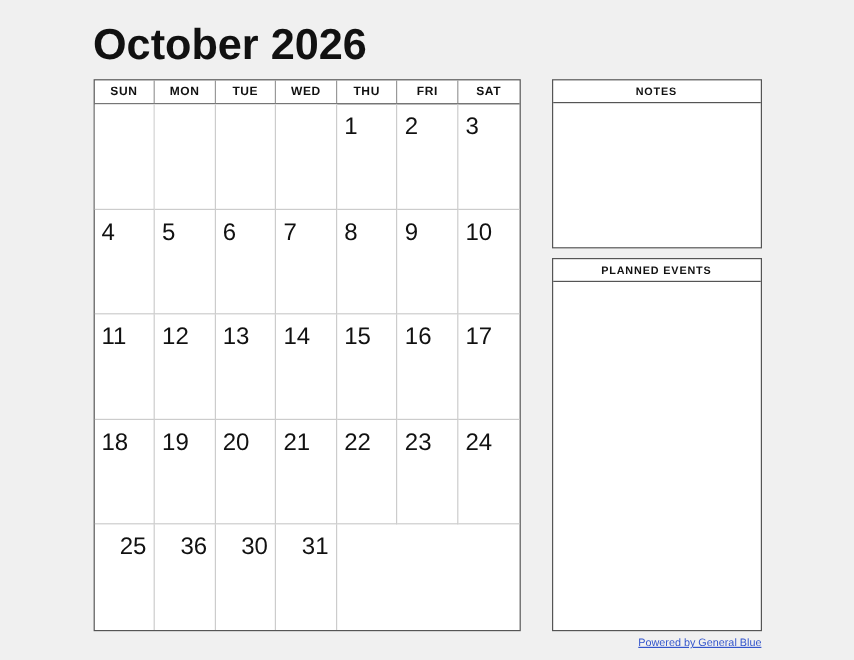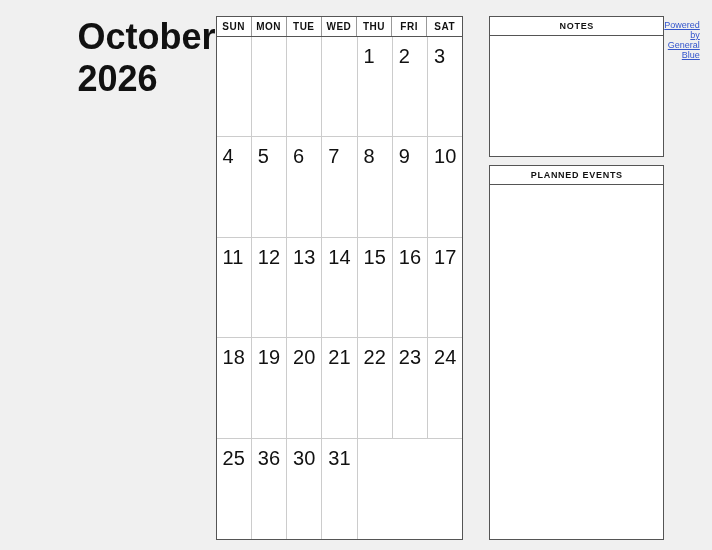--- a/index.html
+++ b/index.html
@@ -11,21 +11,21 @@
       display: flex;
       align-items: center;
       justify-content: center;
     }
     .page {
       background: #f0f0f0;
       width: 589px;
       height: 550px;
       padding: 16px 16px 10px 16px;
       display: flex;
-      flex-direction: row;
+      flex-direction: column;
     }
     .header {
       display: flex;
       justify-content: space-between;
       align-items: baseline;
       margin-bottom: 8px;
     }
     .title {
       font-size: 36px;
       font-weight: bold;
@@ -77,20 +77,21 @@
       padding: 8px 6px 4px 6px;
       min-height: 68px;
       display: flex;
       flex-direction: column;
     }
     .cal-cell:nth-child(7n) {
       border-right: none;
     }
     .cal-cell.last-row {
       border-bottom: none;
+      text-align: right;
     }
     .cal-cell.empty {
       background: #fff;
     }
     .day-num {
       font-size: 20px;
       color: #111;
       font-weight: normal;
     }
     .sidebar {

